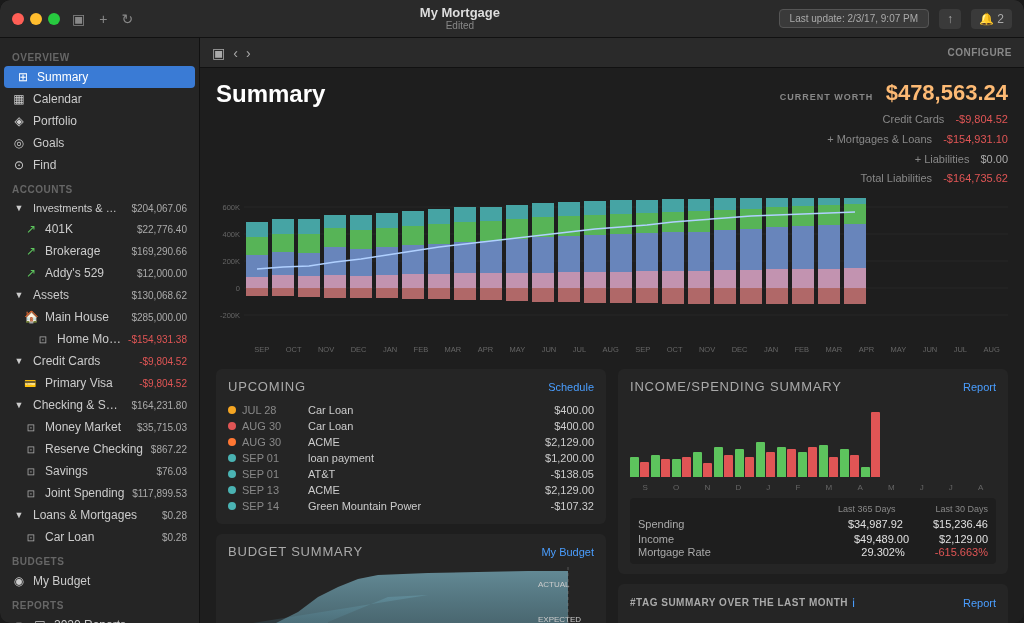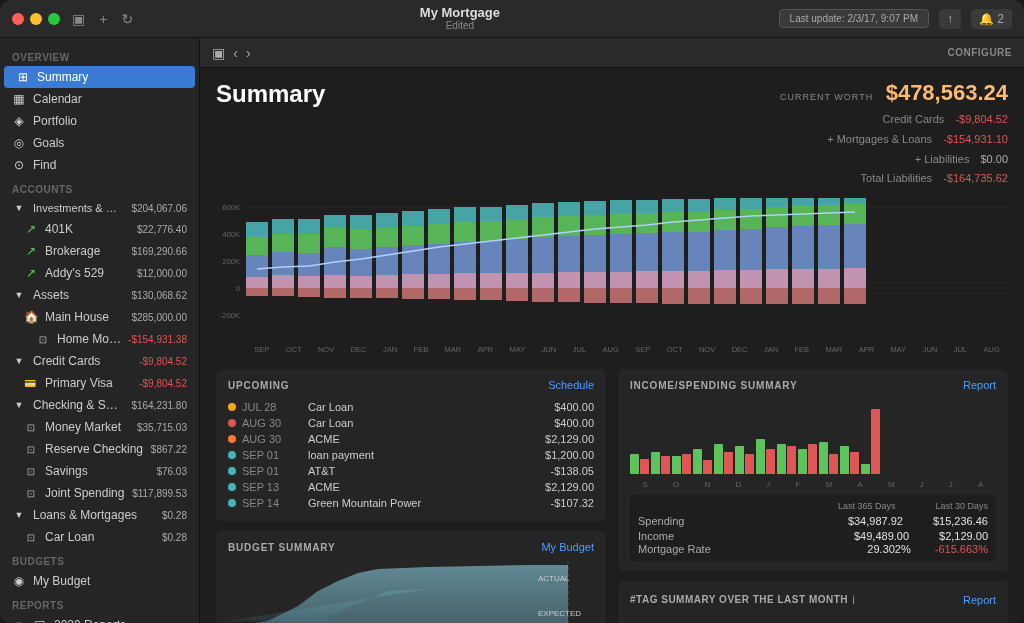--- a/index.html
+++ b/index.html
@@ -202,22 +202,22 @@
       border-radius: 6px;
       padding: 10px 12px;
     }
     .panel-header {
       display: flex;
       justify-content: space-between;
       align-items: center;
       margin-bottom: 8px;
     }
     .panel-title {
-      font-size: 10px;
-      font-weight: 700;
+      font-size: 13px;
+      font-weight: 400;
       color: #aaa;
       letter-spacing: 0.8px;
       text-transform: uppercase;
     }
     .panel-link {
       font-size: 11px;
       color: #4a9eff;
       cursor: pointer;
     }
     .upcoming-item {
@@ -412,21 +412,21 @@
       </div>
 
       <div class="summary-content">
 
         <div class="summary-header">
           <div>
             <h1 class="summary-title">Summary</h1>
           </div>
           <div class="net-worth-section">
             <div>
-              <span style="font-size:9px;font-weight:400;color:#888;letter-spacing:1px;margin-left:36px;">CURRENT WORTH</span>
+              <span style="font-size:9px;font-weight:700;color:#888;letter-spacing:1px;margin-left:36px;">CURRENT WORTH</span>
               <span style="font-size:22px;font-weight:700;color:#fdba74;margin-left:8px;">$478,563.24</span>
             </div>
             <div class="net-worth-details">
               <div>
                 <span style="color:#888;">Credit Cards</span>
                 <span style="color:#e05555; margin-left:8px;">-$9,804.52</span>
               </div>
               <div>
                 <span style="color:#888;">+ Mortgages &amp; Loans</span>
                 <span style="color:#e05555; margin-left:8px;">-$154,931.10</span>
@@ -818,21 +818,21 @@
                 </div>
                 <div style="display:flex; justify-content:space-between; font-size:11px; margin-bottom:1px;">
                   <span style="color:#aaa;">Income</span>
                   <div style="display:flex; gap:30px;">
                     <span>$49,489.00</span>
                     <span>$2,129.00</span>
                   </div>
                 </div>
                 <div style="display:flex; justify-content:space-between; font-size:11px;">
                   <span style="color:#aaa;">Mortgage Rate</span>
-                  <div style="display:flex; gap:24px;text-align:center;">
+                  <div style="display:flex; gap:30px;text-align:center;">
                     <span>29.302%</span>
                     <span style="color:#e05555;">-615.663%</span>
                   </div>
                 </div>
               </div>
             </div>
 
             <div class="panel">
               <div style="display:flex; align-items:center; justify-content:space-between; margin-bottom:6px;">
                 <div style="display:flex; align-items:center; gap:4px;">

